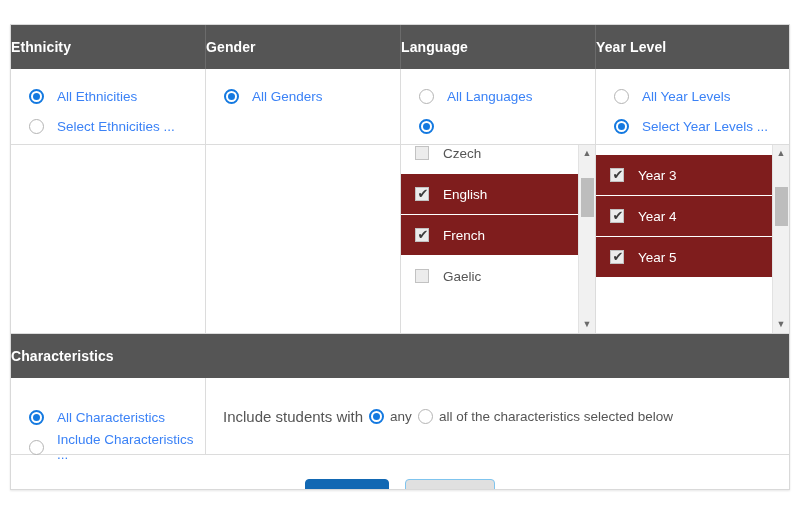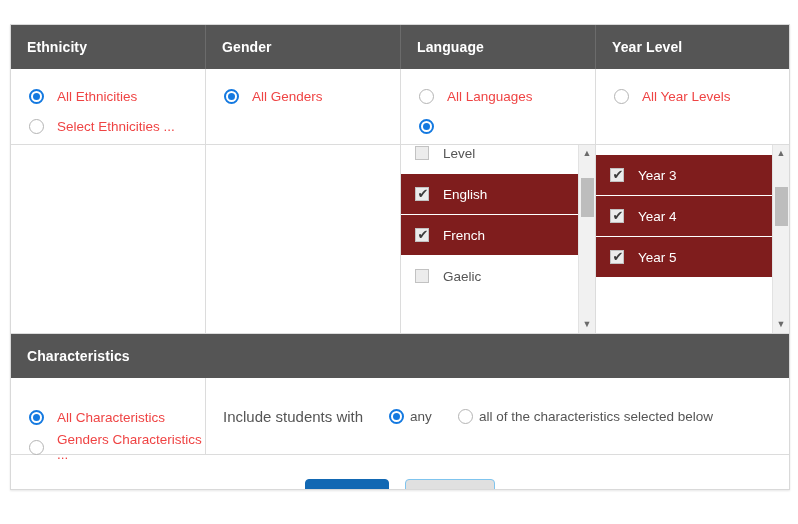--- a/index.html
+++ b/index.html
@@ -28,21 +28,20 @@
   
   .hdr-row {
     display: flex;
     height: 44px;
     background: #555555;
   }
   .hdr-cell {
     box-sizing: border-box;
     display: flex;
     align-items: center;
-    padding-left: 16px;
     color: #ffffff;
     font-size: 14px;
     font-weight: bold;
     border-right: 1px solid #6b6b6b;
     letter-spacing: 0.1px;
   }
   .hdr-cell:last-child { border-right: none; }
 
   
   .cols {
@@ -67,21 +66,21 @@
   }
   .radio-row {
     display: flex;
     align-items: center;
     height: 30px;
     padding-left: 18px;
   }
   .radio-row .lbl {
     margin-left: 13px;
     font-size: 13.5px;
-    color: #ef4444;
+    color: #3b82f6;
   }
 
   
   .rad {
     width: 15px;
     height: 15px;
     border-radius: 50%;
     box-sizing: border-box;
     border: 1px solid #b4b4b4;
     background: #ffffff;
@@ -198,21 +197,21 @@
     align-items: center;
     padding-left: 17px;
   }
   .inc-txt {
     font-size: 15px;
     color: #555555;
   }
   .inc-opt {
     display: flex;
     align-items: flex-end;
-    margin-left: 26px;
+    margin-left: 6px;
   }
   .inc-opt .ilbl {
     margin-left: 6px;
     font-size: 13.5px;
     color: #555555;
   }
 
   
   .footer {
     height: 82px;
@@ -285,21 +284,21 @@
             <span class="lbl">All Languages</span>
           </div>
           <div class="radio-row">
             <span class="rad on"></span>
           </div>
         </div>
         <div class="listwrap">
           <div class="listinner" style="top: -12px;">
             <div class="opt">
               <span class="cb"></span>
-              <span class="olbl">Level</span>
+              <span class="olbl">Czech</span>
             </div>
             <div class="opt sel">
               <span class="cb on"></span>
               <span class="olbl">English</span>
             </div>
             <div class="opt sel">
               <span class="cb on"></span>
               <span class="olbl">French</span>
             </div>
             <div class="opt">
@@ -312,20 +311,24 @@
             <div class="sthumb" style="top:33px;height:39px;"></div>
             <div class="sarrow dn">▼</div>
           </div>
         </div>
       </div>
       <div class="col" style="width: 193px;">
         <div class="radios">
           <div class="radio-row">
             <span class="rad"></span>
             <span class="lbl">All Year Levels</span>
+          </div>
+          <div class="radio-row">
+            <span class="rad on"></span>
+            <span class="lbl">Select Year Levels ...</span>
           </div>
         </div>
         <div class="listwrap">
           <div class="listinner" style="top: -31px;">
             <div class="opt"></div>
             <div class="opt sel">
               <span class="cb on"></span>
               <span class="olbl">Year 3</span>
             </div>
             <div class="opt sel">
@@ -351,21 +354,21 @@
   </div>
 
   <div class="char-body">
     <div class="char-left" style="width:195px;" id="charRadios">
         <div class="radio-row">
           <span class="rad on"></span>
           <span class="lbl">All Characteristics</span>
         </div>
         <div class="radio-row">
           <span class="rad"></span>
-          <span class="lbl">Genders Characteristics ...</span>
+          <span class="lbl">Include Characteristics ...</span>
         </div>
       </div>
     <div class="char-right">
       <span class="inc-txt">Include students with</span>
       <span class="inc-opt">
         <span class="rad on"></span>
         <span class="ilbl">any</span>
       </span>
       <span class="inc-opt">
         <span class="rad"></span>

